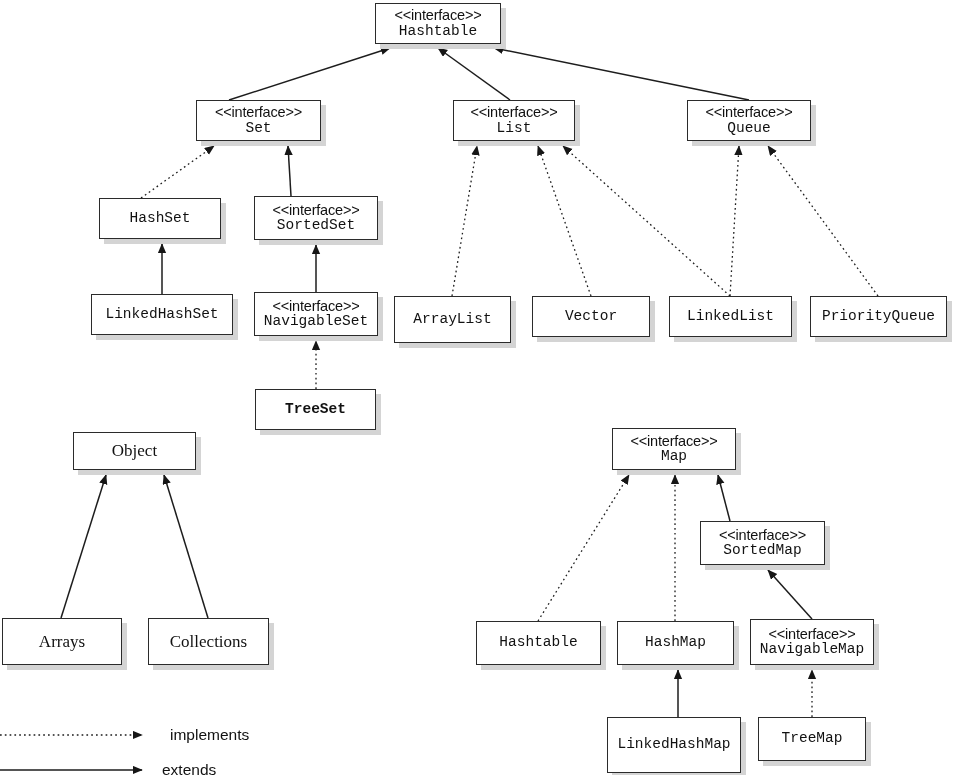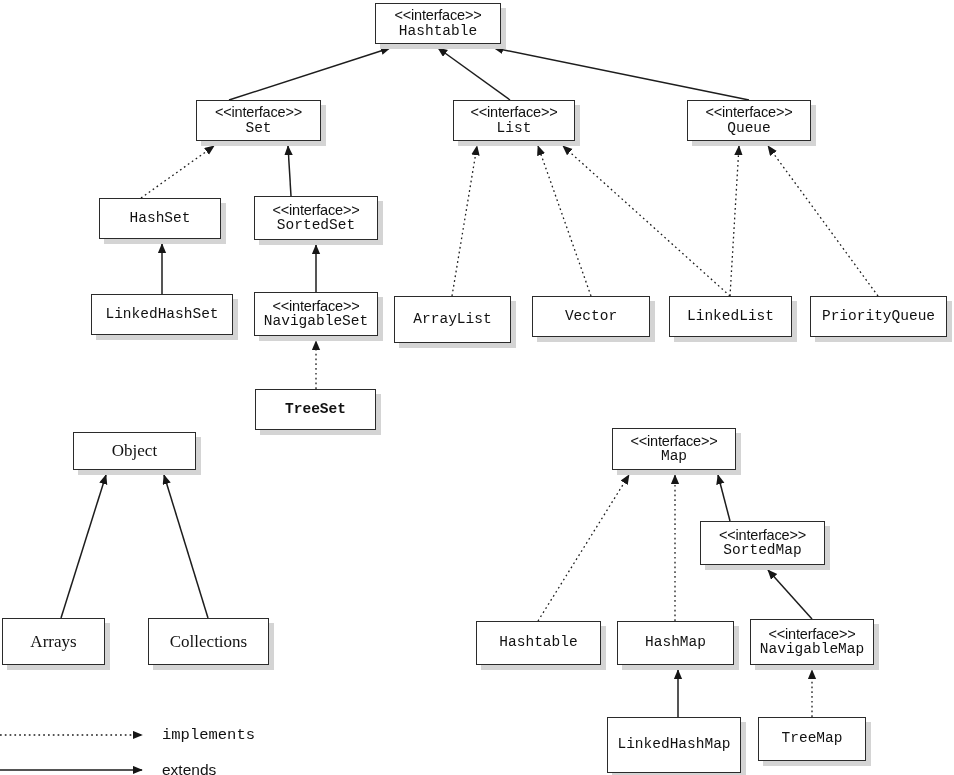--- a/index.html
+++ b/index.html
@@ -139,21 +139,21 @@
       </div>
       <div class="node" style="left: 669px; top: 296px; width: 123px; height: 41px;">
         <div class="cname">LinkedList</div>
       </div>
       <div class="node" style="left: 810px; top: 296px; width: 137px; height: 41px;">
         <div class="cname">PriorityQueue</div>
       </div>
       <div class="node" style="left: 73px; top: 432px; width: 123px; height: 38px;">
         <div class="plainname">Object</div>
       </div>
-      <div class="node" style="left: 2px; top: 618px; width: 103px; height: 47px;">
+      <div class="node" style="left: 2px; top: 618px; width: 120px; height: 47px;">
         <div class="plainname">Arrays</div>
       </div>
       <div class="node" style="left: 148px; top: 618px; width: 121px; height: 47px;">
         <div class="plainname">Collections</div>
       </div>
       <div class="node" style="left: 612px; top: 428px; width: 124px; height: 42px;">
         <div class="stereo">&lt;&lt;interface&gt;&gt;</div>
         <div class="cname">Map</div>
       </div>
       <div class="node" style="left: 700px; top: 521px; width: 125px; height: 44px;">
@@ -171,17 +171,17 @@
         <div class="cname">NavigableMap</div>
       </div>
       <div class="node" style="left: 607px; top: 717px; width: 134px; height: 56px;">
         <div class="cname">LinkedHashMap</div>
       </div>
       <div class="node" style="left: 758px; top: 717px; width: 108px; height: 44px;">
         <div class="cname">TreeMap</div>
       </div>
     </div>
   <div id="legend-label-layer">
-      <div class="legend-label" style="left: 162px; top: 726px; font-family: Liberation Mono, monospace;">implements</div>
+      <div class="legend-label" style="left: 170px; top: 726px;">implements</div>
       <div class="legend-label" style="left: 162px; top: 761px;">extends</div>
     </div>
 
 </div>
 
 </body></html>

